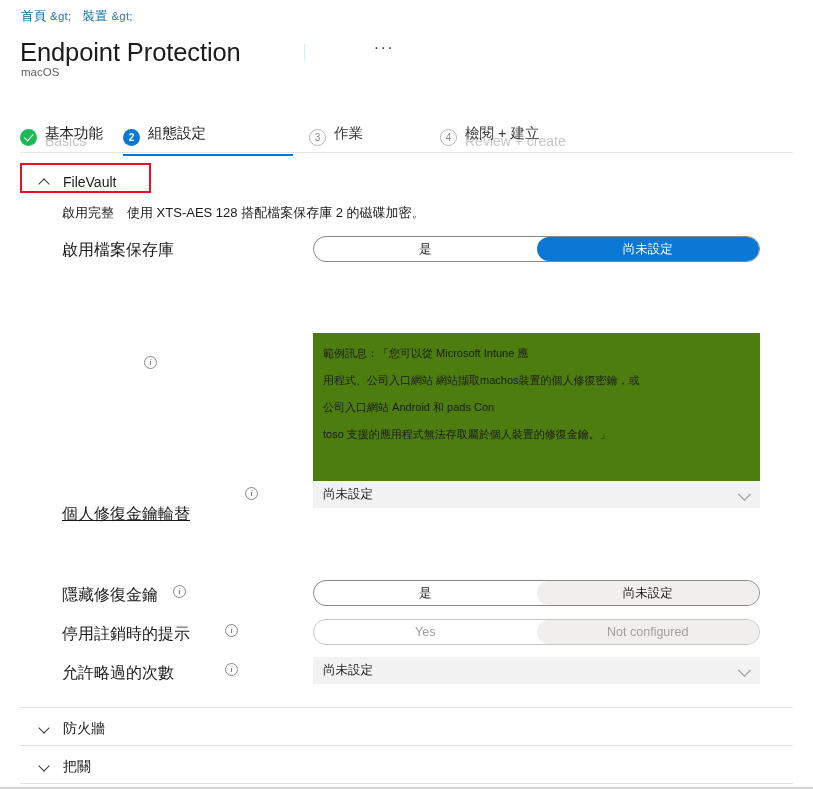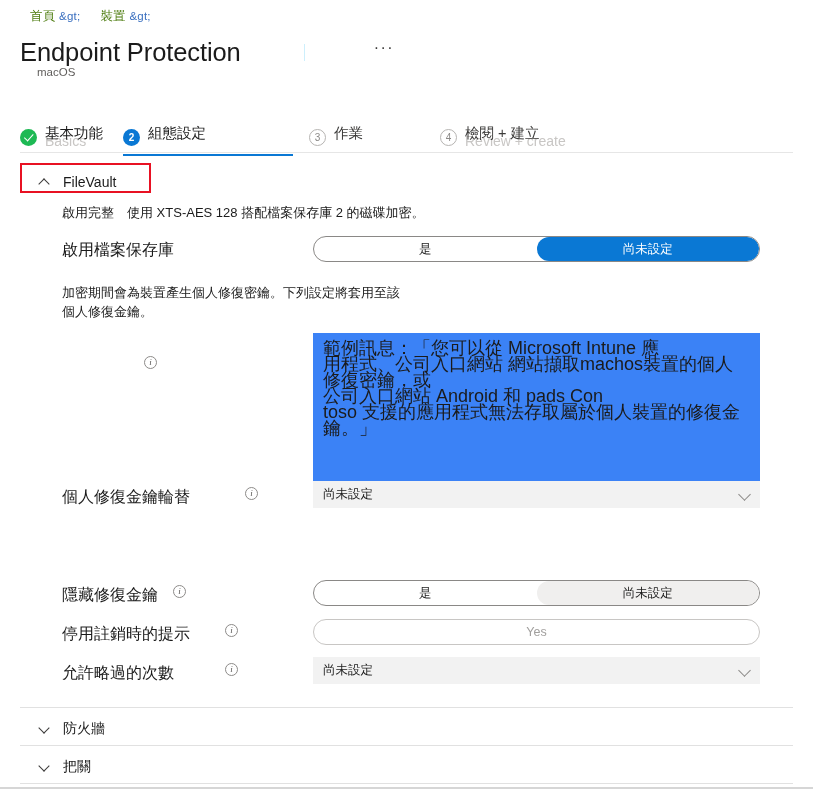--- a/index.html
+++ b/index.html
@@ -30,22 +30,21 @@
     font-size: 12.5px;
     color: #1a1a1a;
     letter-spacing: 0.2px;
     white-space: nowrap;
   }
   .breadcrumb .sep {
     color: #3a6fbf;
     font-size: 11.5px;
   }
   .breadcrumb .crumb-link {
-    color: #4d7c0f;
-    margin-left: 9px;
+    color: #0369a1;
   }
 
   
   .title-row {
     position: absolute;
     left: 20px;
     top: 36px;
     display: flex;
     align-items: center;
     height: 32px;
@@ -73,21 +72,20 @@
     line-height: 8px;
     padding-bottom: 8px;
     cursor: pointer;
   }
   .subtitle {
     position: absolute;
     left: 21px;
     top: 66px;
     font-size: 11.5px;
     color: #605e5c;
-    margin-left: 16px;
   }
 
   
   .steps {
     position: absolute;
     left: 20px;
     top: 124px;
     width: 773px;
     height: 36px;
     text-align: right;
@@ -294,25 +292,25 @@
     color: #a19f9d;
   }
   .seg.disabled .seg-opt.sel-gray {
     background: #f0efee;
     color: #a19f9d;
   }
 
   
   .textbox {
     position: absolute;
-    background: #3b82f6;
+    background: #4d7c0f;
     border: none;
-    font-size: 18px;
-    color: #1b1b1b;
-    line-height: 16px;
+    font-size: 11px;
+    color: #1b1b1b;
+    line-height: 27px;
     padding: 7px 10px;
     box-sizing: border-box;
     white-space: pre-line;
     overflow: hidden;
     cursor: text;
   }
 
   
   .dropdown {
     position: absolute;
@@ -425,47 +423,46 @@
   <div class="highlight-box"></div>
 
   <div class="desc" style="left:62px; top:203px; width:700px;">啟用完整　使用 XTS-AES 128 搭配檔案保存庫 2 的磁碟加密。</div>
 
   <div class="field-label" style="left:62px; top:240px;">啟用檔案保存庫</div>
   <div class="seg" style="left:313px; top:236px; width:447px;">
     <div class="seg-opt">是</div>
     <div class="seg-opt sel-blue">尚未設定</div>
   </div>
 
-  <div class="desc" style="left:62px; top:283px; width:420px;">加密期間會為裝置產生個人修復密鑰。下列設定將套用至該
-個人修復金鑰。</div>
 
   <div class="info-icon" style="left:144px; top:356px;">i</div>
   <div class="textbox" style="left:313px; top:333px; width:447px; height:150px;">範例訊息：「您可以從 Microsoft Intune 應
 用程式、公司入口網站 網站擷取machos裝置的個人修復密鑰，或
 公司入口網站 Android 和 pads Con
 toso 支援的應用程式無法存取屬於個人裝置的修復金鑰。」</div>
 
-  <div class="field-label" style="left:62px; top:487px;">個人修復金鑰輪替</div>
+  <div class="field-label" style="left:62px; top:504px;text-decoration:underline;">個人修復金鑰輪替</div>
   <div class="info-icon" style="left:245px; top:487px;">i</div>
   <div class="dropdown" style="left:313px; top:481px; width:447px;">
     <span class="dd-val">尚未設定</span>
     <span class="dd-chev"></span>
   </div>
 
   <div class="field-label" style="left:62px; top:585px;">隱藏修復金鑰</div>
   <div class="info-icon" style="left:173px; top:585px;">i</div>
   <div class="seg" style="left:313px; top:580px; width:447px;">
     <div class="seg-opt">是</div>
     <div class="seg-opt sel-gray">尚未設定</div>
   </div>
 
   <div class="field-label" style="left:62px; top:624px;">停用註銷時的提示</div>
   <div class="info-icon" style="left:225px; top:624px;">i</div>
   <div class="seg disabled" style="left:313px; top:619px; width:447px;">
     <div class="seg-opt">Yes</div>
+    <div class="seg-opt sel-gray">Not configured</div>
   </div>
 
   <div class="field-label" style="left:62px; top:663px;">允許略過的次數</div>
   <div class="info-icon" style="left:225px; top:663px;">i</div>
   <div class="dropdown" style="left:313px; top:657px; width:447px;">
     <span class="dd-val">尚未設定</span>
     <span class="dd-chev"></span>
   </div>
 
   <div class="bottom-rule" style="top:707px;"></div>

